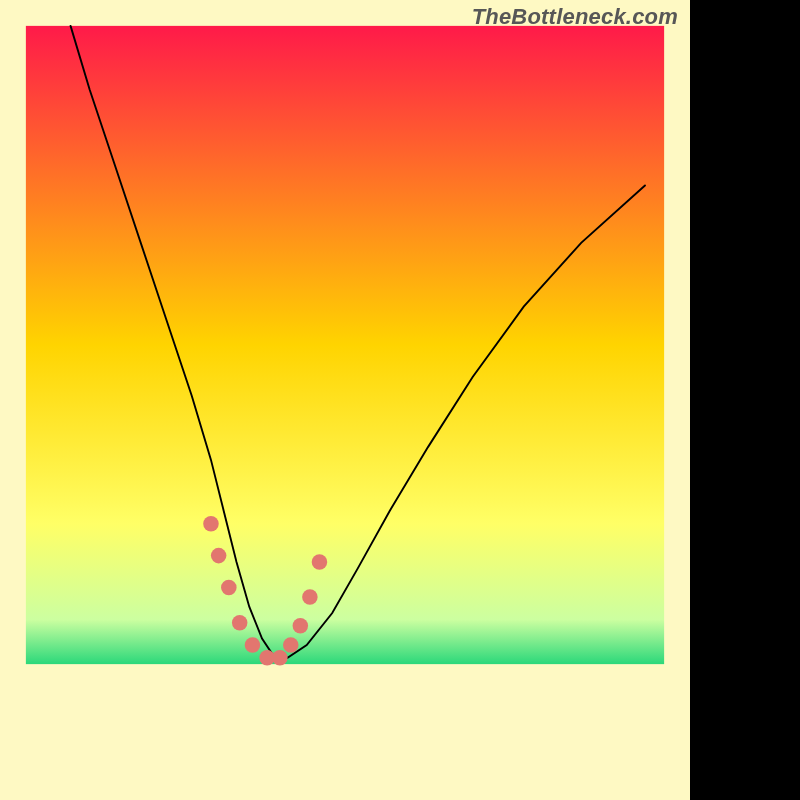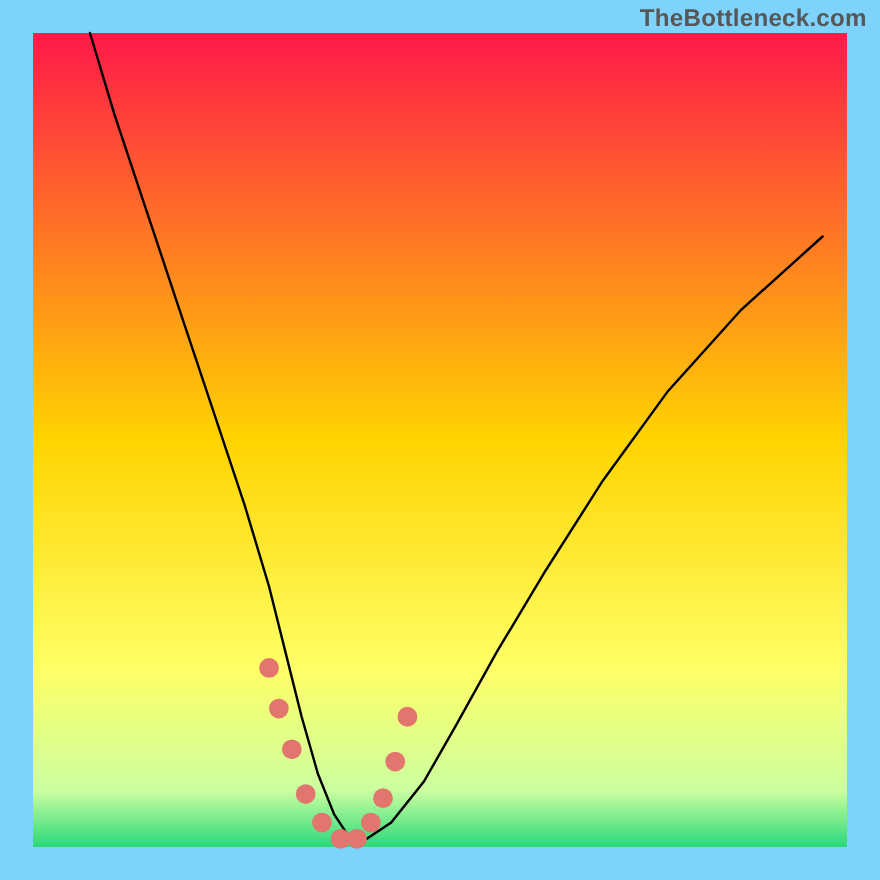--- a/index.html
+++ b/index.html
@@ -6,23 +6,24 @@
     margin: 0;
     padding: 0;
     width: 800px;
     height: 800px;
     overflow: hidden;
     background: #000;
     font-family: Arial, Helvetica, sans-serif;
   }
   .stage {
     position: relative;
-    width: 800px;
+    width: 690px;
     height: 800px;
-    background: #7dd3fc;
+    background: #fef9c3;
+    font-style: italic;
   }
   .watermark {
     position: absolute;
     top: 4px;
     right: 12px;
     font-size: 22px;
     font-weight: 600;
     color: #575757;
     letter-spacing: 0.2px;
     z-index: 5;

